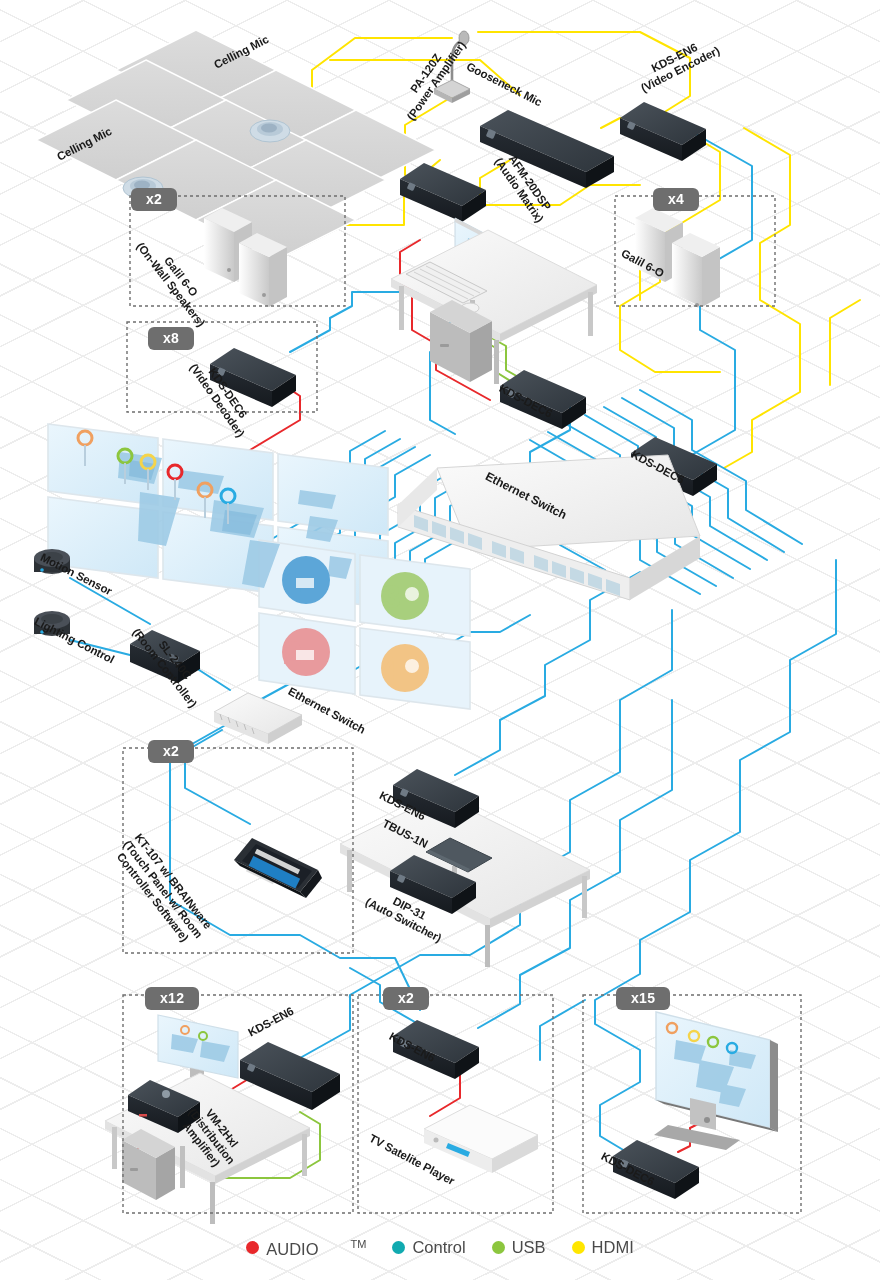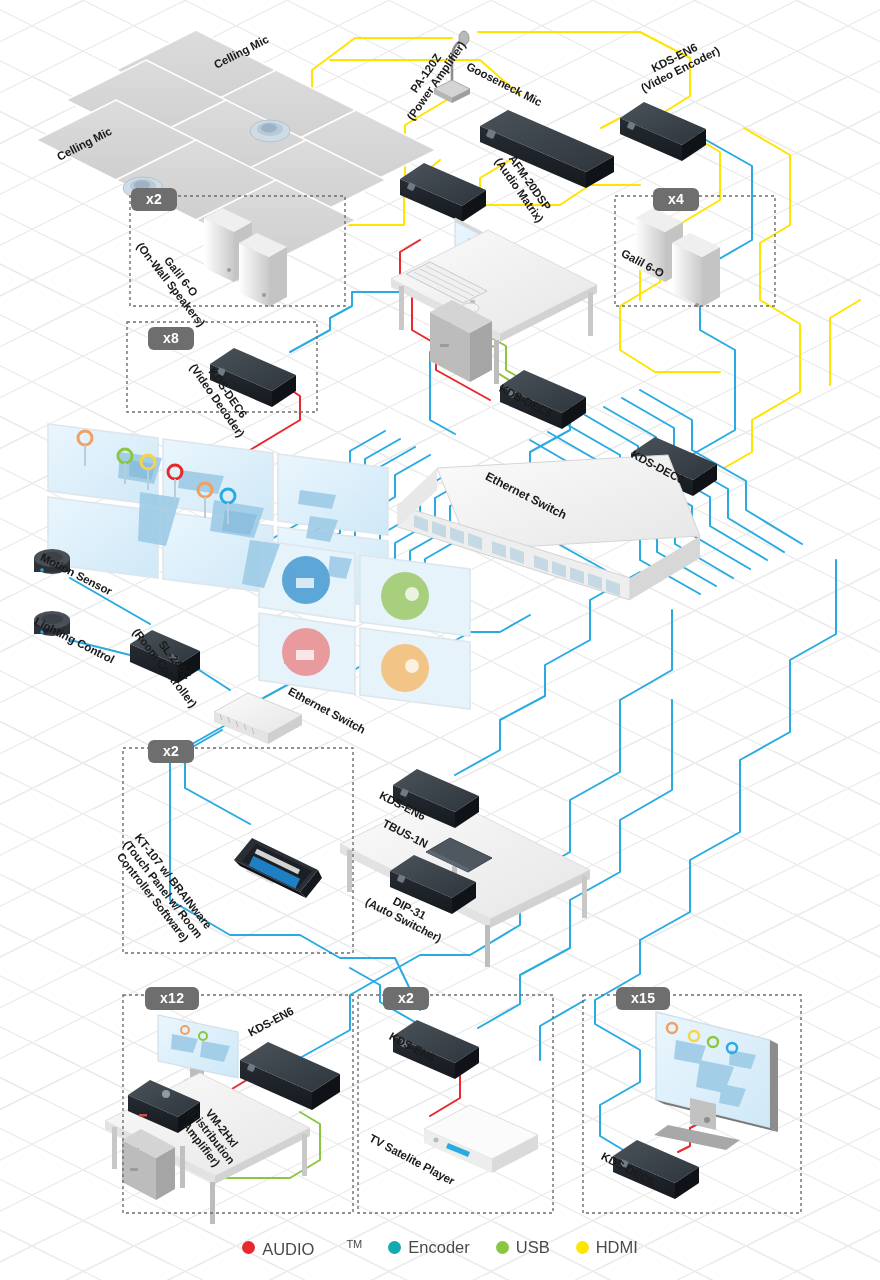--- a/index.html
+++ b/index.html
@@ -647,21 +647,21 @@
   <div class="lbl" style="left:373px;top:1132px;transform:rotate(28deg)">TV Satelite Player</div>
   <div class="lbl" style="left:605px;top:1150px;transform:rotate(28deg)">KDS-DEC6</div>
 
   <div id="legend">
     <div class="legend-item">
       <span class="legend-dot" style="background:#e8282b"></span>
       <span class="legend-text"><span>AUDIO</span><sup>TM</sup></span>
     </div>
     <div class="legend-item">
       <span class="legend-dot" style="background:#11aab0"></span>
-      <span class="legend-text">Encoder</span>
+      <span class="legend-text">Control</span>
     </div>
     <div class="legend-item">
       <span class="legend-dot" style="background:#8cc63e"></span>
       <span class="legend-text">USB</span>
     </div>
     <div class="legend-item">
       <span class="legend-dot" style="background:#ffe600"></span>
       <span class="legend-text">HDMI</span>
     </div>
   </div>

